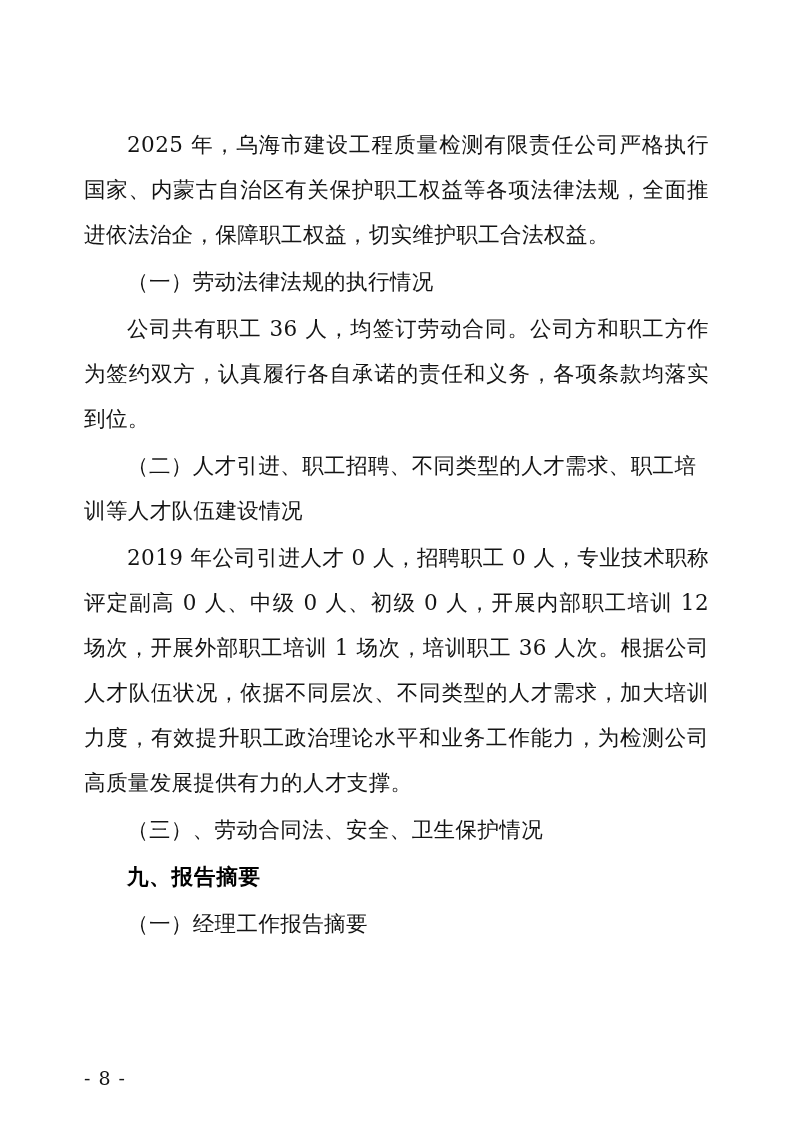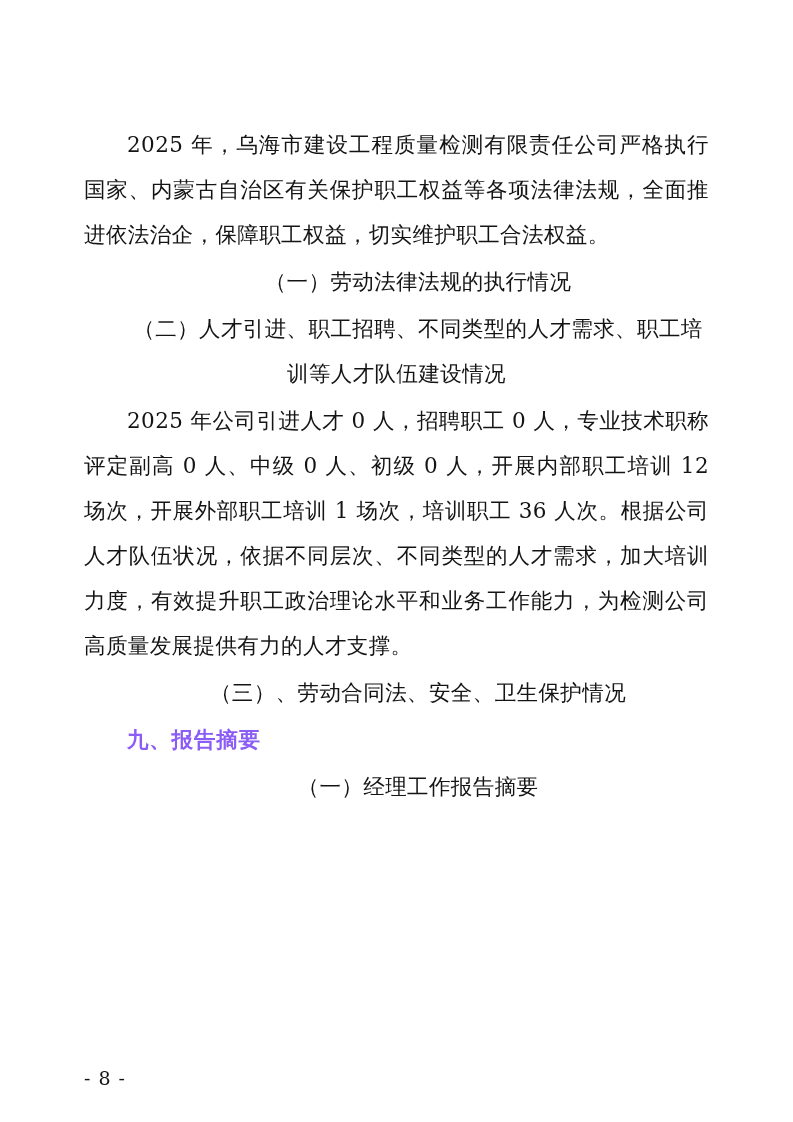--- a/index.html
+++ b/index.html
@@ -30,34 +30,34 @@
     text-align: justify;
     text-justify: inter-ideograph;
     letter-spacing: 0.4px;
     text-indent: 2em;
     color: #141414;
   }
   p.heading-para {
     margin: 0 0 2px 0;
     font-size: 21.5px;
     line-height: 45px;
-    text-align: center;
+    text-align: left;
     letter-spacing: 0.4px;
     text-indent: 2em;
     color: #141414;
   }
   p.section-heading {
     margin: 0 0 2px 0;
     font-size: 21.5px;
     line-height: 45px;
     text-align: left;
     letter-spacing: 0.8px;
     text-indent: 2em;
     font-weight: bold;
-    color: #8b5cf6;
+    color: #000000;
   }
   .footer {
     position: absolute;
     left: 84px;
     top: 1063px;
     font-family: "DejaVu Serif", "Liberation Serif", serif;
     font-size: 19px;
     letter-spacing: 1px;
     color: #141414;
   }
@@ -66,24 +66,25 @@
 <body>
 
 <div class="page">
 
   <div class="content">
 
     <p class="body-para">2025 年，乌海市建设工程质量检测有限责任公司严格执行国家、内蒙古自治区有关保护职工权益等各项法律法规，全面推进依法治企，保障职工权益，切实维护职工合法权益。</p>
 
     <p class="heading-para">（一）劳动法律法规的执行情况</p>
 
+    <p class="body-para">公司共有职工 36 人，均签订劳动合同。公司方和职工方作为签约双方，认真履行各自承诺的责任和义务，各项条款均落实到位。</p>
 
     <p class="heading-para">（二）人才引进、职工招聘、不同类型的人才需求、职工培训等人才队伍建设情况</p>
 
-    <p class="body-para">2025 年公司引进人才 0 人，招聘职工 0 人，专业技术职称评定副高 0 人、中级 0 人、初级 0 人，开展内部职工培训 12 场次，开展外部职工培训 1 场次，培训职工 36 人次。根据公司人才队伍状况，依据不同层次、不同类型的人才需求，加大培训力度，有效提升职工政治理论水平和业务工作能力，为检测公司高质量发展提供有力的人才支撑。</p>
+    <p class="body-para">2019 年公司引进人才 0 人，招聘职工 0 人，专业技术职称评定副高 0 人、中级 0 人、初级 0 人，开展内部职工培训 12 场次，开展外部职工培训 1 场次，培训职工 36 人次。根据公司人才队伍状况，依据不同层次、不同类型的人才需求，加大培训力度，有效提升职工政治理论水平和业务工作能力，为检测公司高质量发展提供有力的人才支撑。</p>
 
     <p class="heading-para">（三）、劳动合同法、安全、卫生保护情况</p>
 
 
     <p class="section-heading">九、报告摘要</p>
 
     <p class="heading-para">（一）经理工作报告摘要</p>
 
   </div>
 

